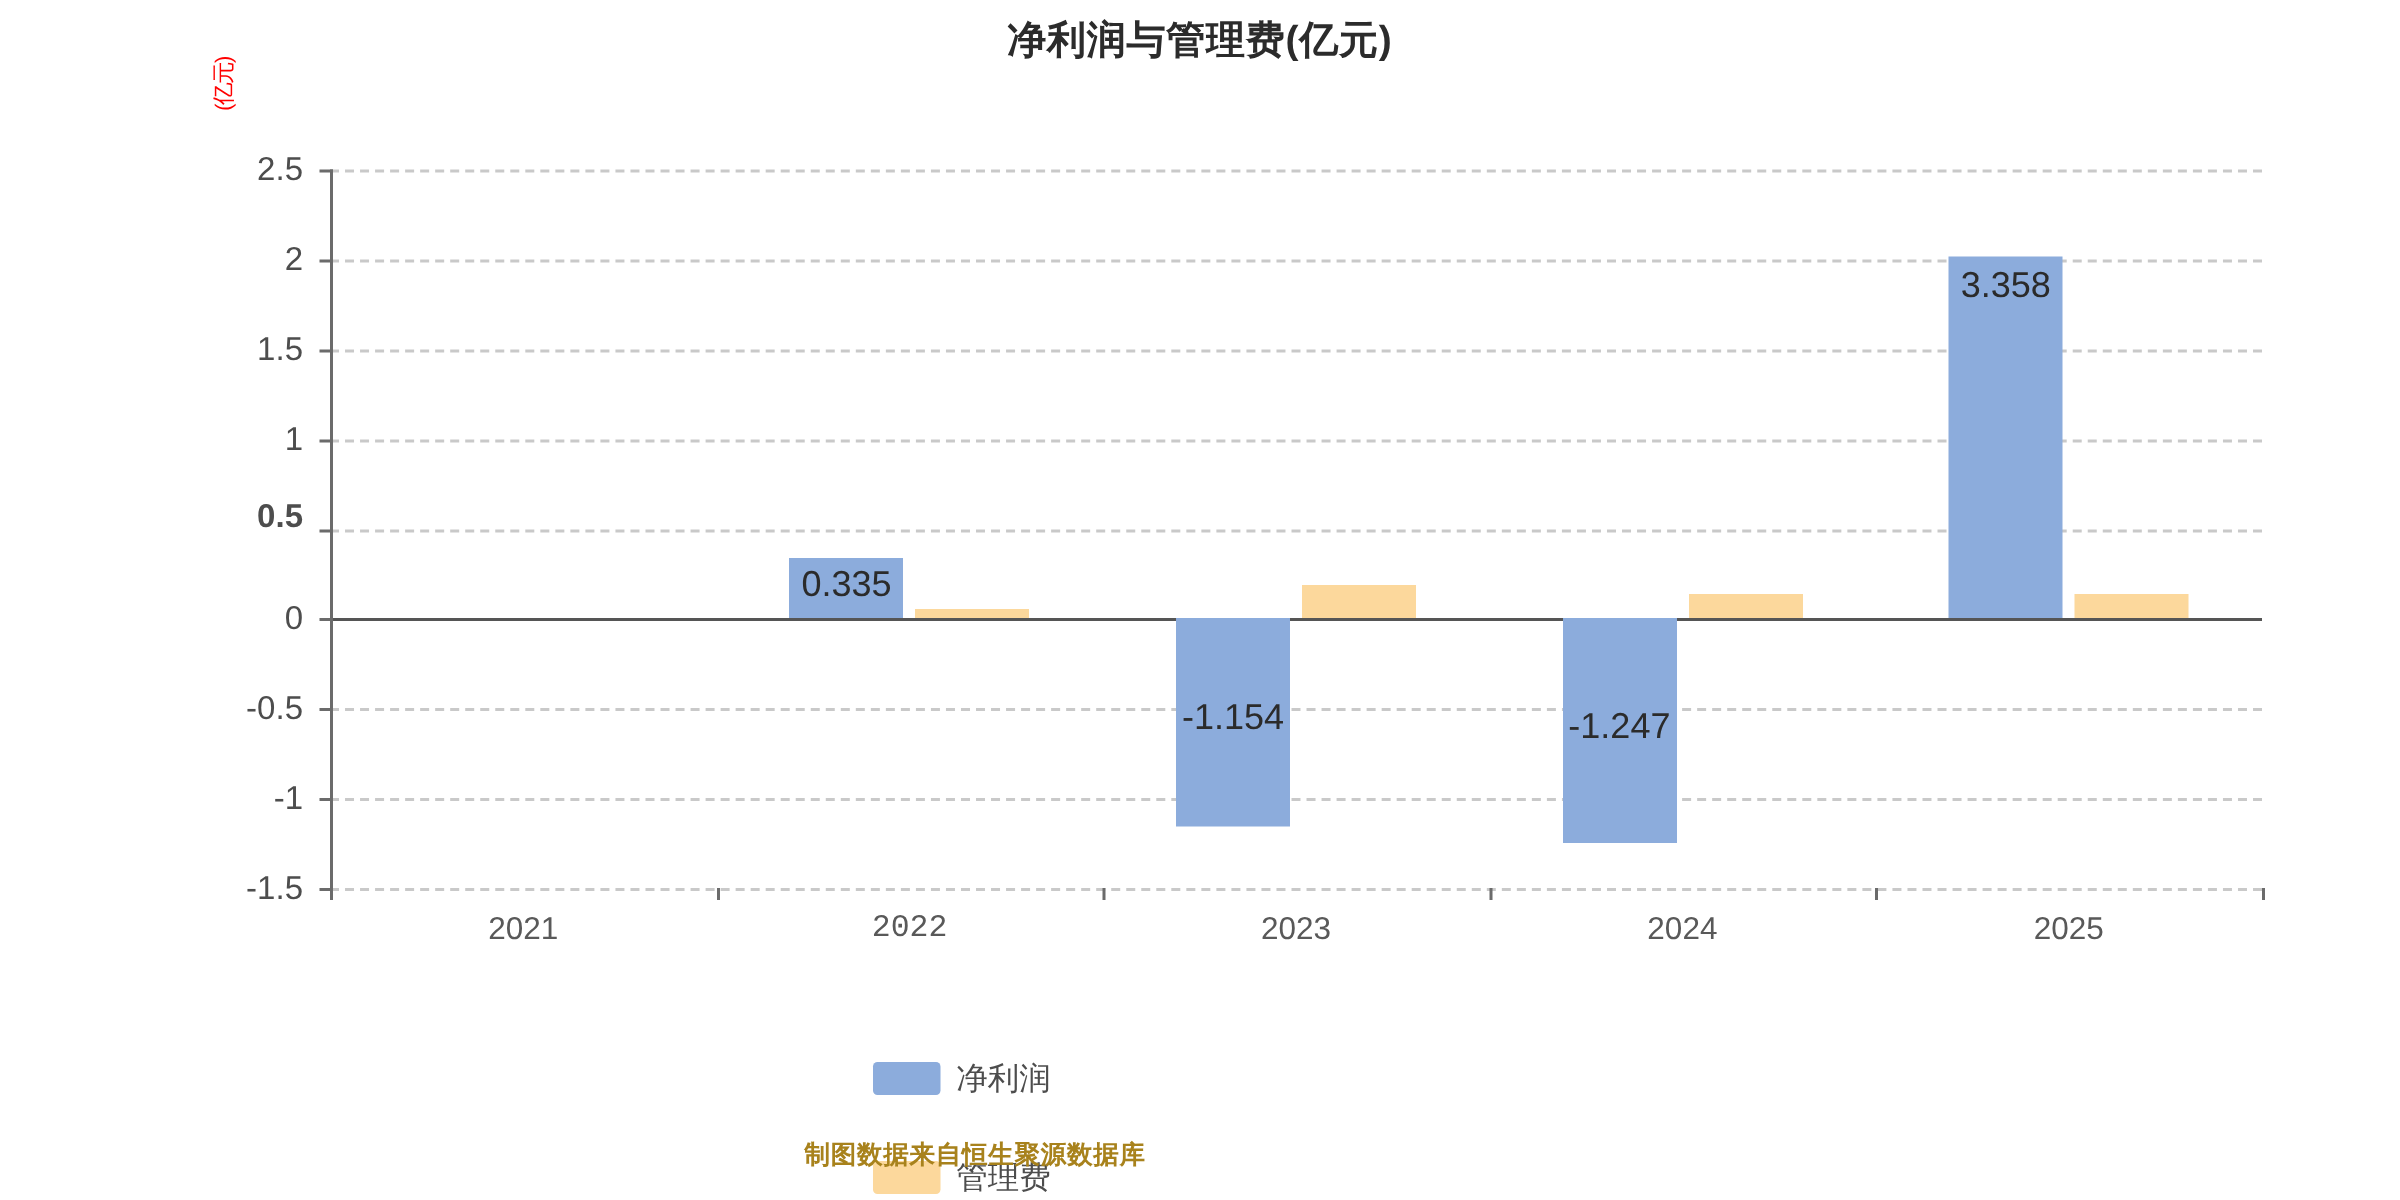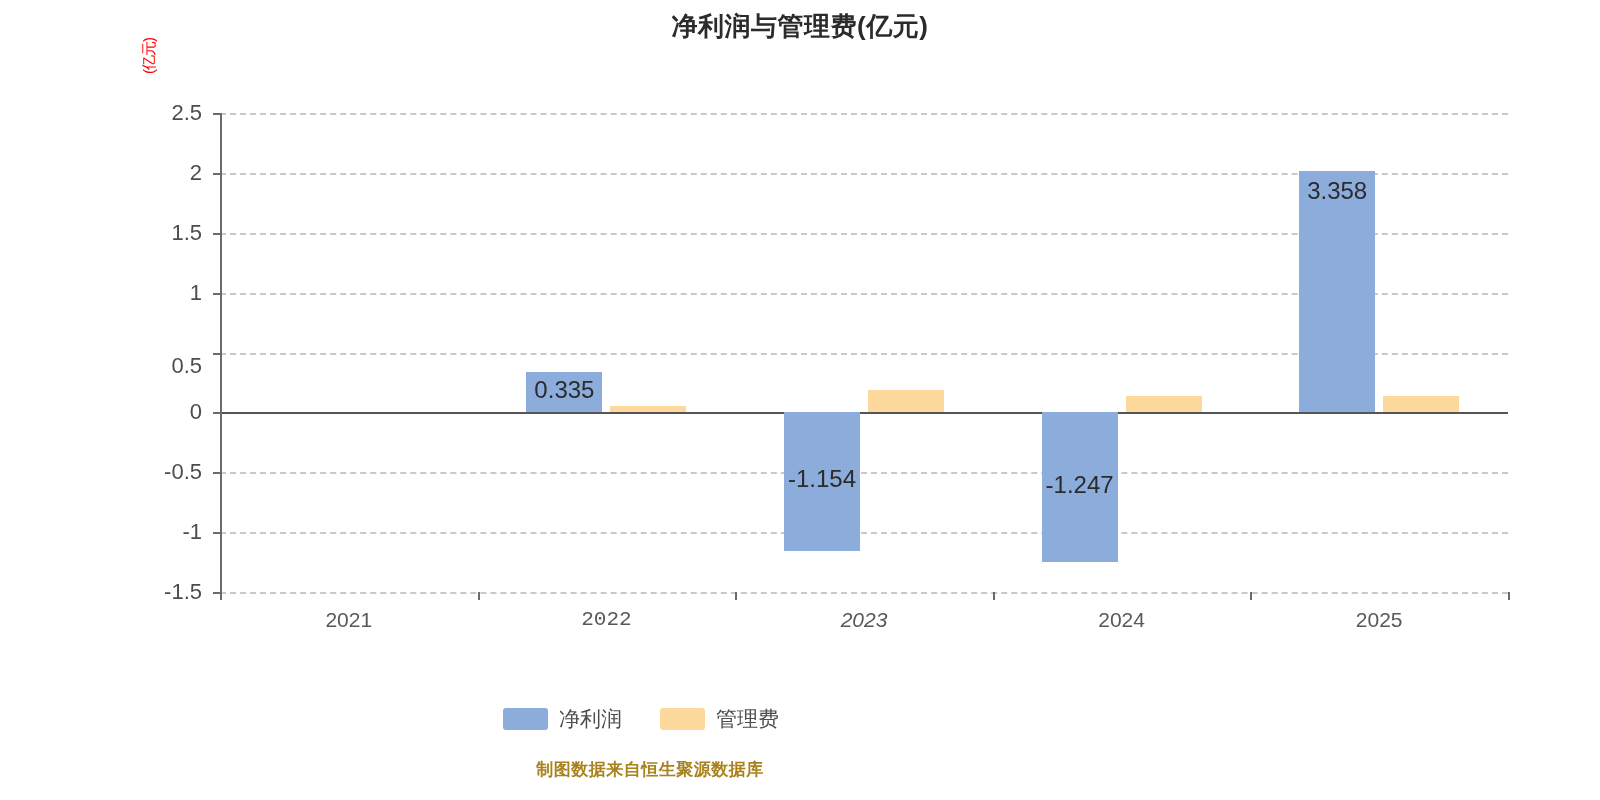--- a/index.html
+++ b/index.html
@@ -130,20 +130,21 @@
   
   #legend {
     position: absolute;
     top: 705px;
     left: 0;
     width: 1282px;
     display: flex;
     justify-content: center;
     align-items: center;
     gap: 38px;
+    flex-direction: column;
   }
   .legend-entry {
     display: flex;
     align-items: center;
     gap: 11px;
   }
   .legend-swatch {
     width: 45px;
     height: 22px;
     border-radius: 3px;
@@ -204,38 +205,38 @@
 <div id="y-axis-line">
     <div class="y-tick" style="top: 0px;"></div>
     <div class="y-tick-label" style="top: 0px;">2.5</div>
     <div class="y-tick" style="top: 59.875px;"></div>
     <div class="y-tick-label" style="top: 59.875px;">2</div>
     <div class="y-tick" style="top: 119.75px;"></div>
     <div class="y-tick-label" style="top: 119.75px;">1.5</div>
     <div class="y-tick" style="top: 179.625px;"></div>
     <div class="y-tick-label" style="top: 179.625px;">1</div>
     <div class="y-tick" style="top: 239.5px;"></div>
-    <div class="y-tick-label" style="top: 253px;">0.5</div>
+    <div class="y-tick-label" style="top: 231px; font-weight: bold;">0.5</div>
     <div class="y-tick" style="top: 299.375px;"></div>
     <div class="y-tick-label" style="top: 299.375px;">0</div>
     <div class="y-tick" style="top: 359.25px;"></div>
     <div class="y-tick-label" style="top: 359.25px;">-0.5</div>
     <div class="y-tick" style="top: 419.125px;"></div>
     <div class="y-tick-label" style="top: 419.125px;">-1</div>
     <div class="y-tick" style="top: 479px;"></div>
     <div class="y-tick-label" style="top: 479px;">-1.5</div>
   </div>
 
 <div id="x-axis">
     <div class="x-tick" style="left: 0px;"></div>
     <div class="x-label" style="left: 128.8px;">2021</div>
     <div class="x-tick" style="left: 257.6px;"></div>
     <div class="x-label" style="left: 386.4px; font-family: Liberation Mono, monospace;">2022</div>
     <div class="x-tick" style="left: 515.2px;"></div>
-    <div class="x-label" style="left: 644px; font-style: italic;">2023</div>
+    <div class="x-label" style="left: 644px;">2023</div>
     <div class="x-tick" style="left: 772.8px;"></div>
     <div class="x-label" style="left: 901.6px;">2024</div>
     <div class="x-tick" style="left: 1030.4px;"></div>
     <div class="x-tick" style="left: 1288px;"></div>
     <div class="x-label" style="left: 1159.2px;">2025</div>
   </div>
 
 <div id="legend">
   <div class="legend-entry">
     <span class="legend-swatch blue"></span>

